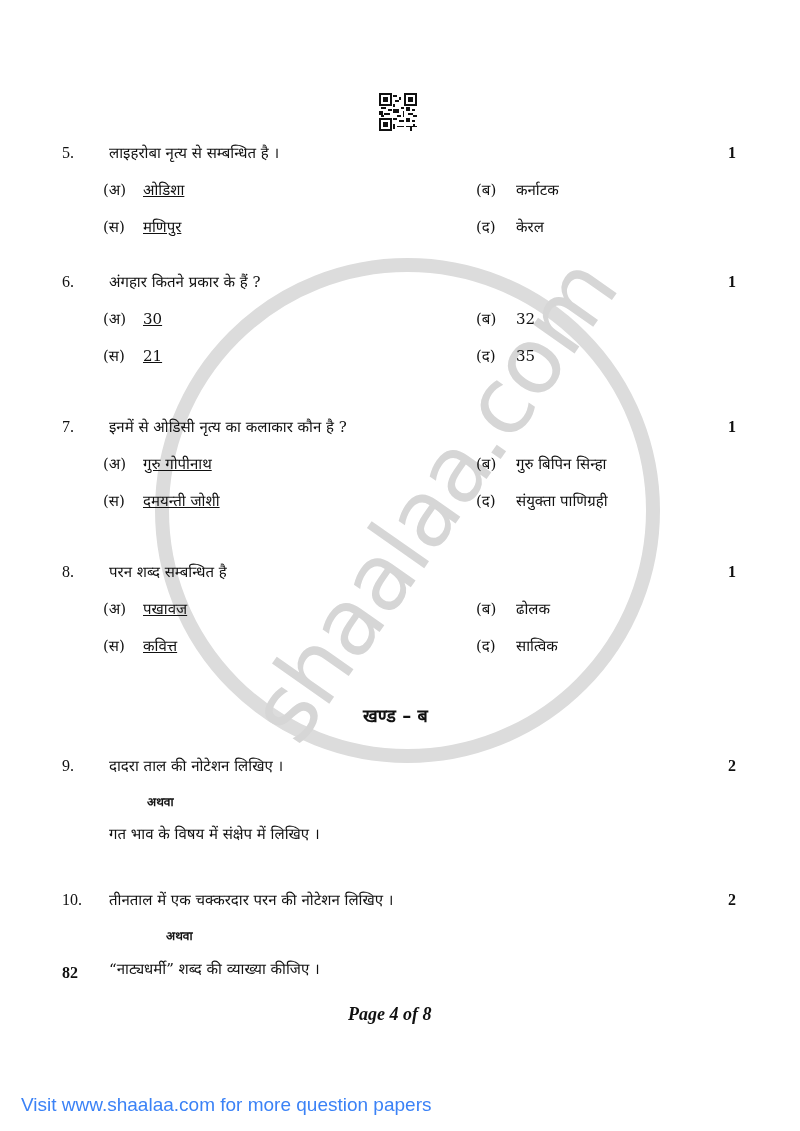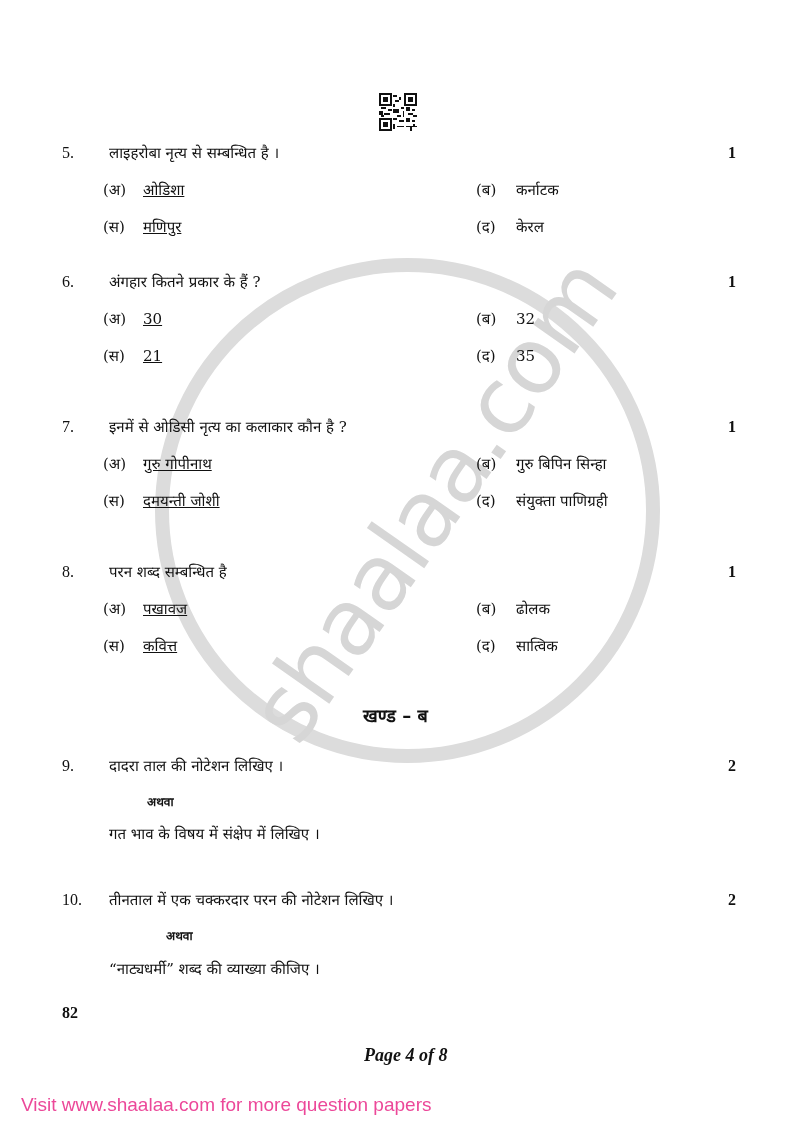--- a/index.html
+++ b/index.html
@@ -36,25 +36,25 @@
     .qnum { position: absolute; left: 62px; font-family: "Liberation Serif", serif; font-size: 16px; }
     .qtext { position: absolute; left: 109px; }
     .marks { position: absolute; left: 728px; font-weight: bold; font-family: "Liberation Serif", serif; font-size: 16px; }
     .opt-label { display: inline-block; width: 40px; }
     .opt-left { position: absolute; left: 103px; text-decoration: underline; }
     .opt-right { position: absolute; left: 428px; margin-left: 48px; }
     .opt-val { }
     .section-title { position: absolute; left: 363px; font-weight: bold; font-size: 18px; font-family: "DejaVu Sans", sans-serif; }
     .or-label { position: absolute; font-weight: bold; font-family: "DejaVu Sans", sans-serif; font-size: 12px; }
 
-    .footer-code { position: absolute; left: 62px; top: 1004px; font-weight: bold; font-family: "Liberation Serif", serif; font-size: 16px; z-index: 2; }
-    .footer-page { position: absolute; left: 348px; top: 1045px; font-weight: bold; font-style: italic; font-family: "Liberation Serif", serif; font-size: 18px; z-index: 2; margin-left: 16px; }
+    .footer-code { position: absolute; left: 62px; top: 964px; font-weight: bold; font-family: "Liberation Serif", serif; font-size: 16px; z-index: 2; }
+    .footer-page { position: absolute; left: 348px; top: 1004px; font-weight: bold; font-style: italic; font-family: "Liberation Serif", serif; font-size: 18px; z-index: 2; }
     .visit {
       position: absolute; left: 21px; top: 1094px;
-      font-family: "Liberation Sans", sans-serif; font-size: 19px; color: #ec4899;
+      font-family: "Liberation Sans", sans-serif; font-size: 19px; color: #3b82f6;
       z-index: 2;
     }
   </style>
 </head>
 <body>
 
 <div class="page">
 
   <div class="wm-circle"></div>
   <div class="wm-text">shaalaa.com</div>

